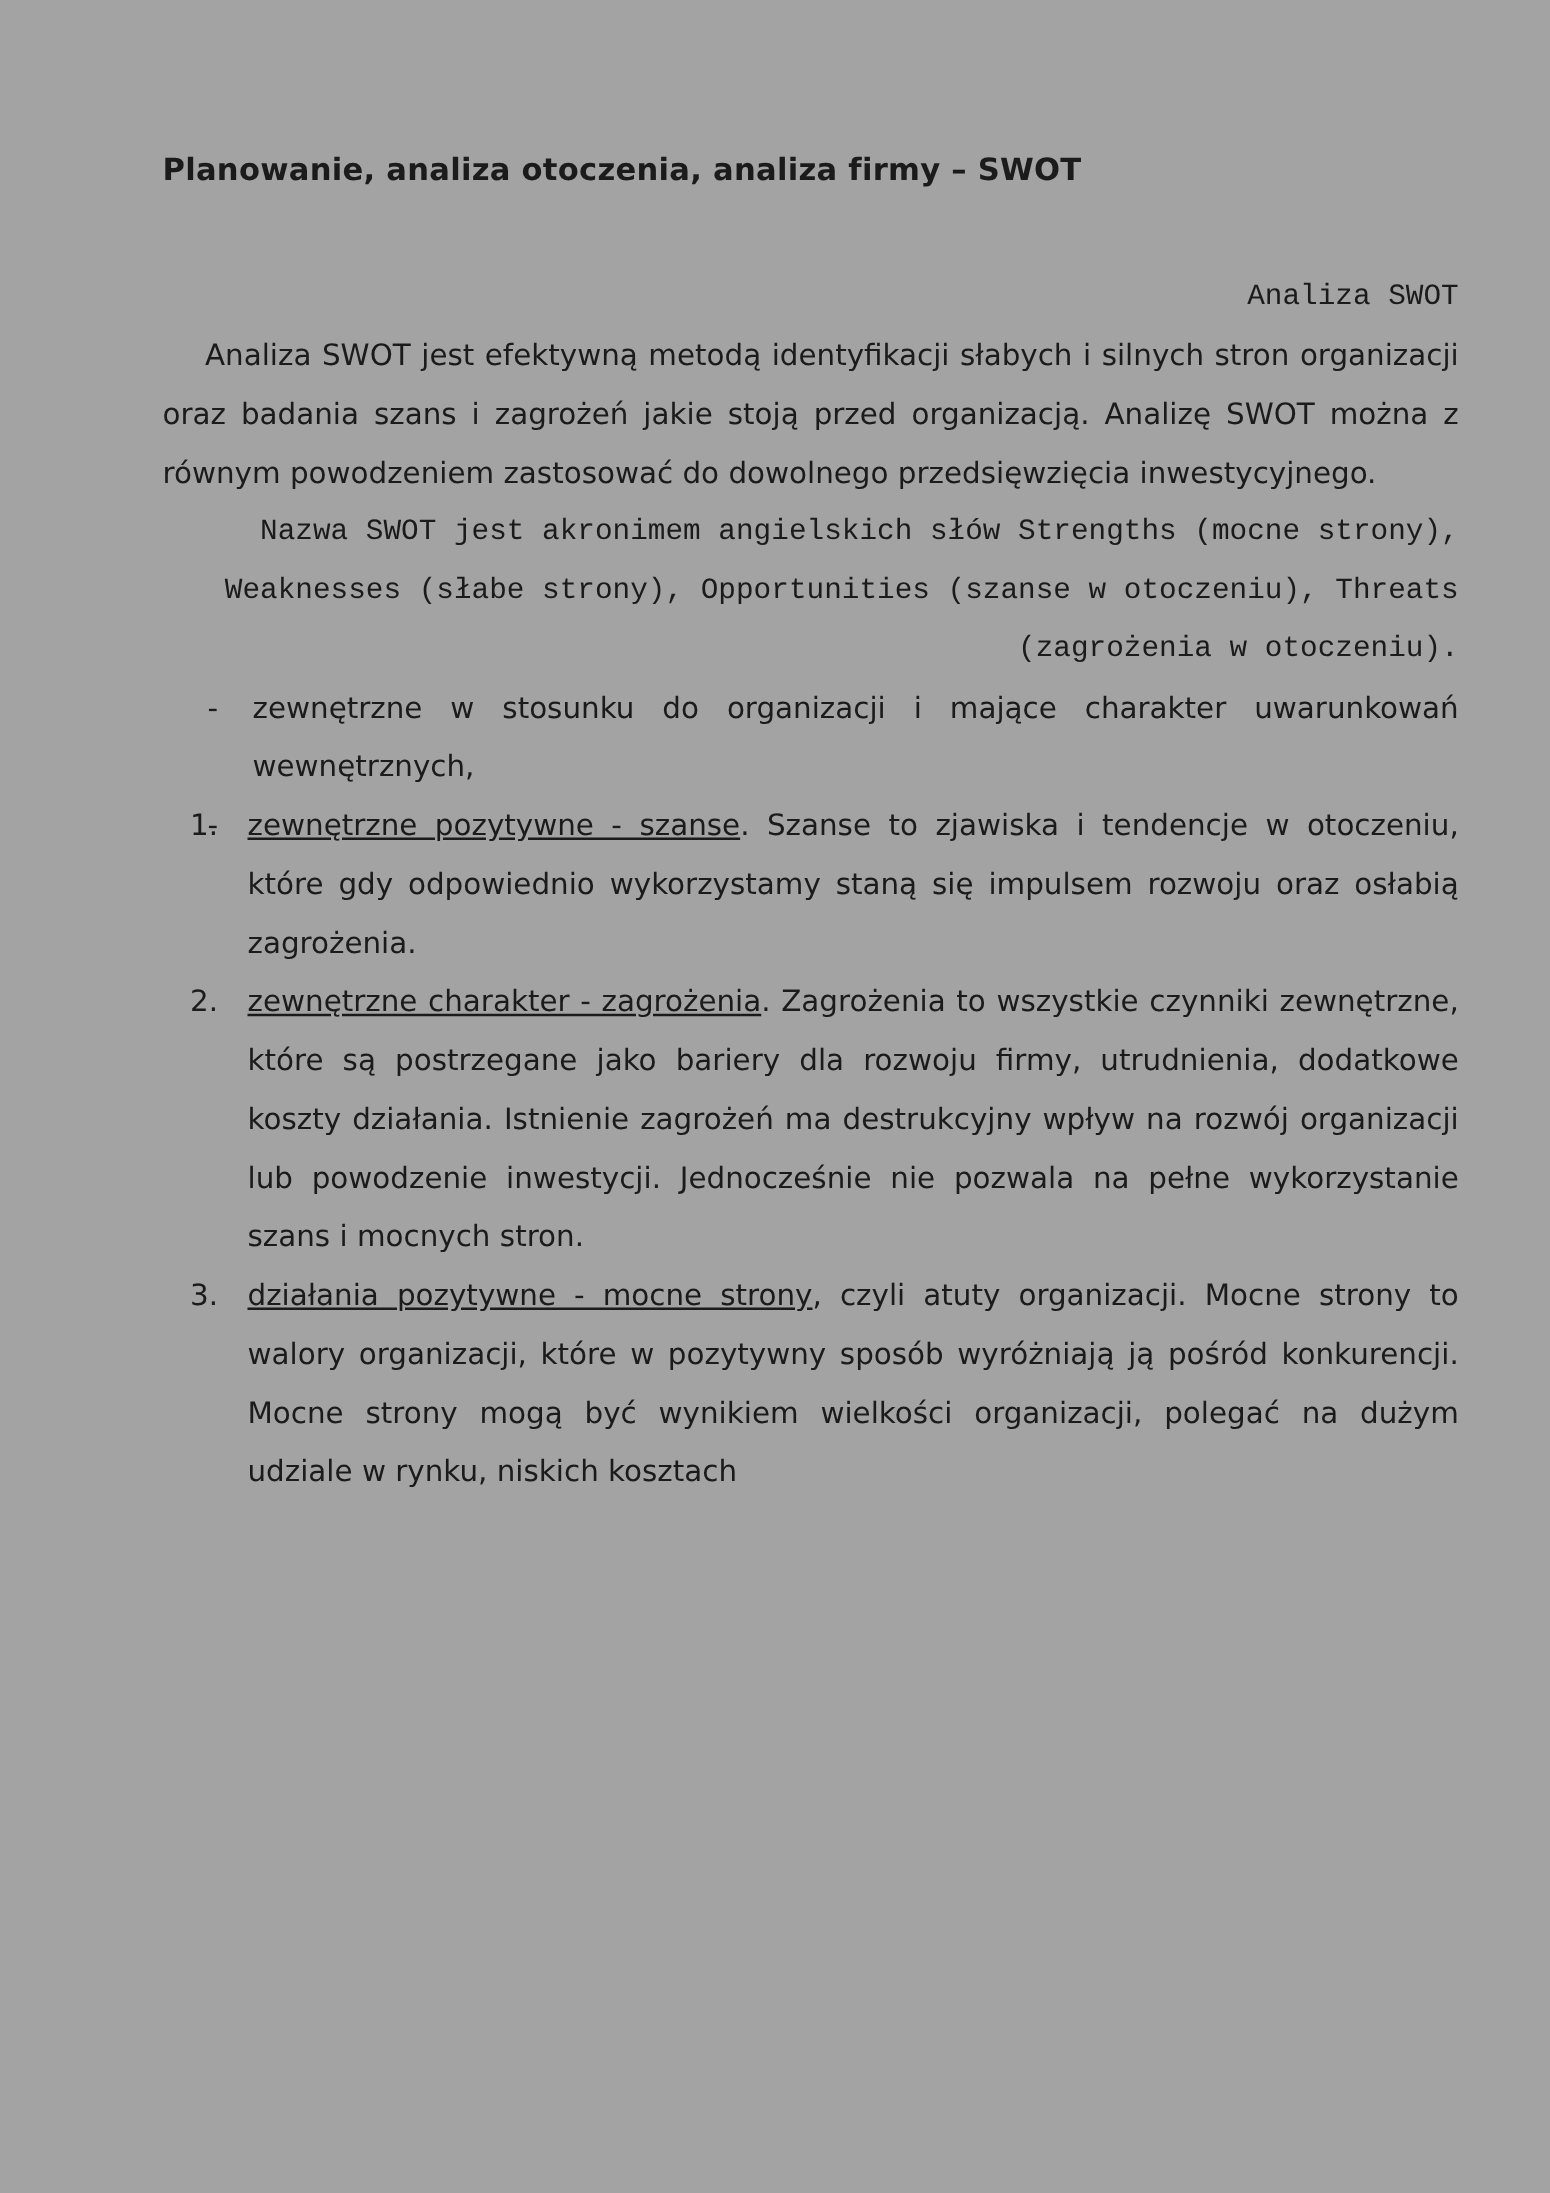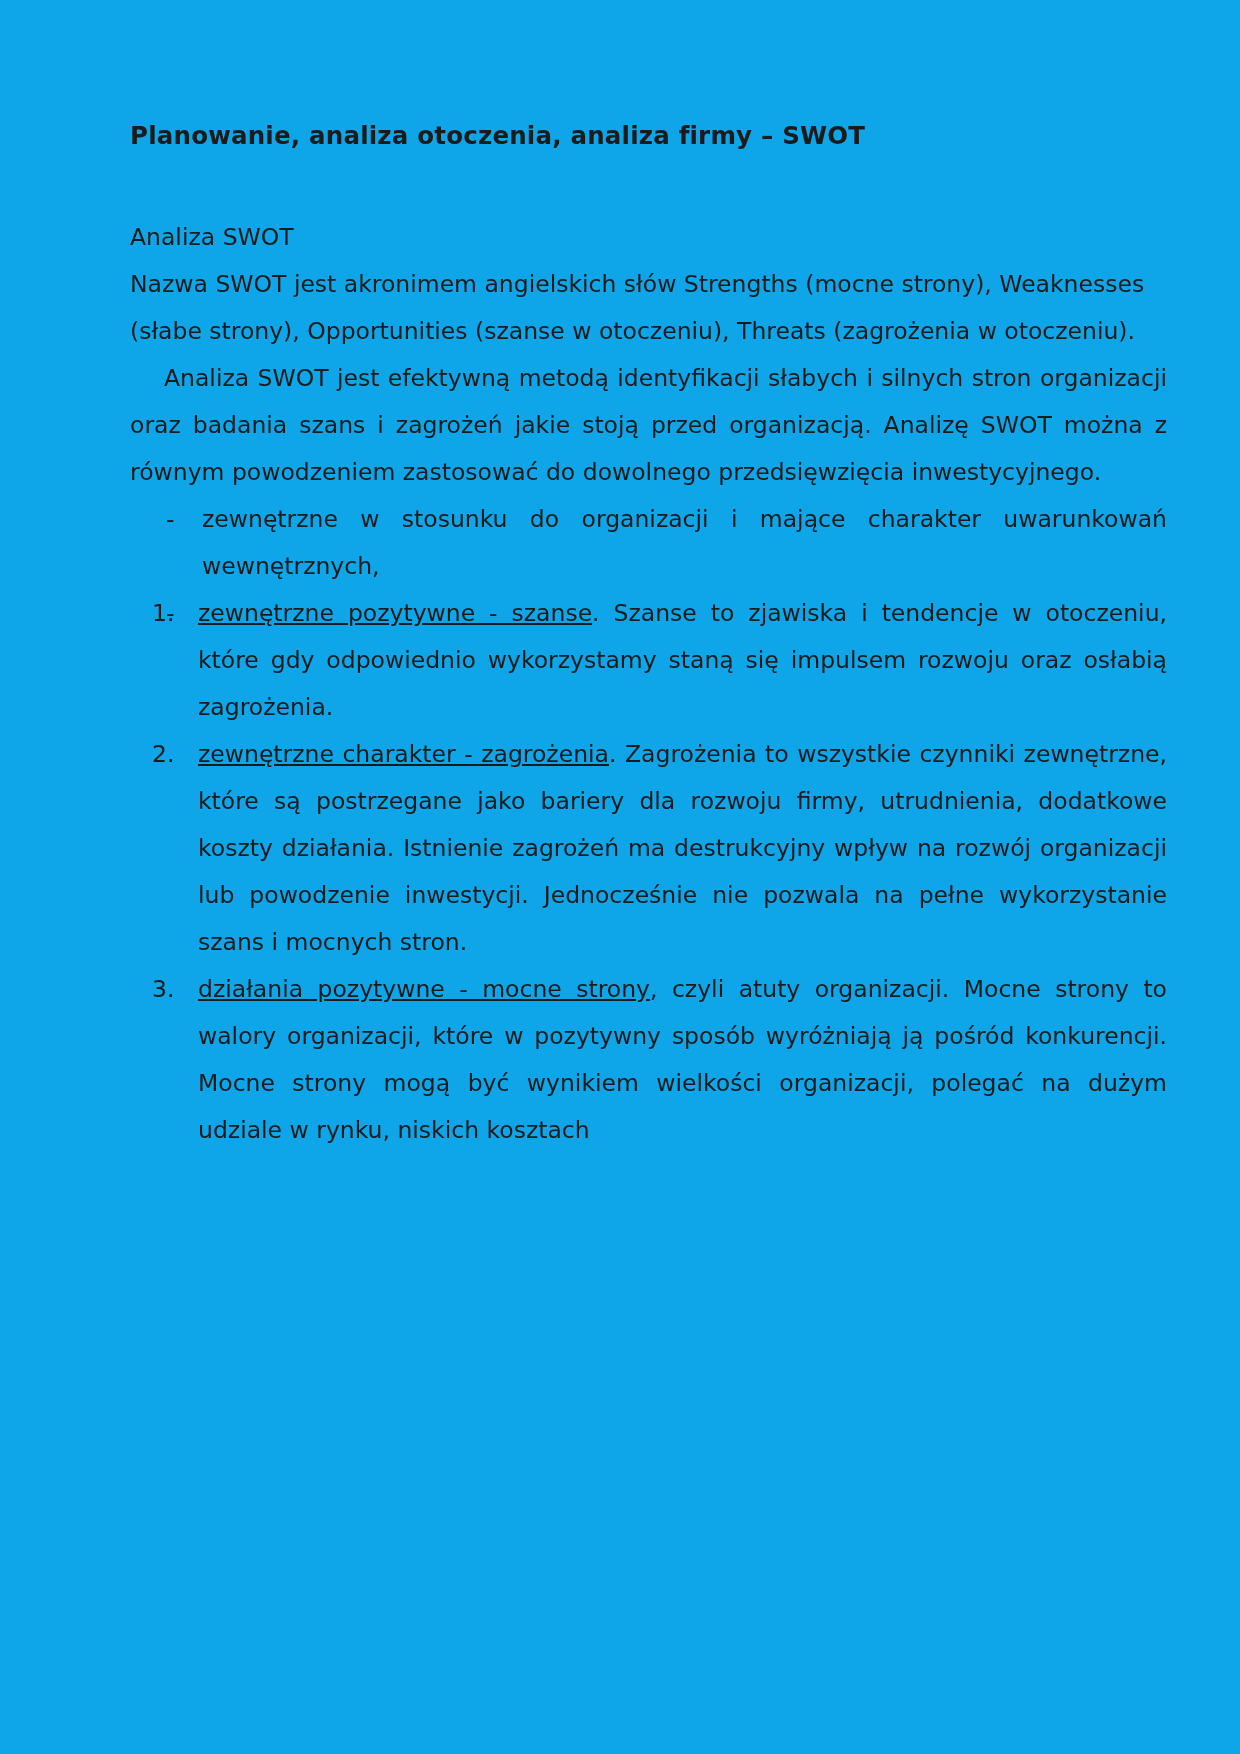--- a/index.html
+++ b/index.html
@@ -3,21 +3,21 @@
 <meta charset="utf-8">
 <style>
   html, body {
     margin: 0;
     padding: 0;
     background: #ffffff;
   }
   .page {
     width: 1240px;
     height: 1754px;
-    background: #0ea5e9;
+    background: #a3a3a3;
     position: relative;
     box-sizing: border-box;
     padding: 120px 73px 0 130px;
     font-family: "DejaVu Sans", "Liberation Sans", sans-serif;
     color: #1b1b1b;
   }
   .doc-title {
     font-size: 24.5px;
     font-weight: bold;
     letter-spacing: 0.2px;
@@ -28,21 +28,22 @@
     height: 62px;
   }
   .body-text {
     font-size: 23.5px;
     line-height: 47px;
     text-align: justify;
     text-justify: inter-word;
     margin: 0;
   }
   .body-text.plain {
-    text-align: left;
+    text-align: right;
+    font-family: Liberation Mono, monospace;
   }
   .indent {
     text-indent: 34px;
   }
   .dash-list {
     list-style: none;
     margin: 0;
     padding: 0;
   }
   .dash-list li {
@@ -86,23 +87,23 @@
 <body>
 
 <div class="page">
 
   <h1 class="doc-title">Planowanie, analiza otoczenia, analiza firmy – SWOT</h1>
 
   <div class="spacer-after-title"></div>
 
   <p class="body-text plain">Analiza SWOT</p>
 
+  <p class="body-text indent">Analiza SWOT jest efektywną metodą identyfikacji słabych i silnych stron organizacji oraz badania szans i zagrożeń jakie stoją przed organizacją. Analizę SWOT można z równym powodzeniem zastosować do dowolnego przedsięwzięcia inwestycyjnego.</p>
+
   <p class="body-text plain">Nazwa SWOT jest akronimem angielskich słów Strengths (mocne strony), Weaknesses (słabe strony), Opportunities (szanse w otoczeniu), Threats (zagrożenia w otoczeniu).</p>
-
-  <p class="body-text indent">Analiza SWOT jest efektywną metodą identyfikacji słabych i silnych stron organizacji oraz badania szans i zagrożeń jakie stoją przed organizacją. Analizę SWOT można z równym powodzeniem zastosować do dowolnego przedsięwzięcia inwestycyjnego.</p>
 
 
   <ul class="dash-list">
     <li>
       <span class="dash">-</span>
       <span>zewnętrzne w stosunku do organizacji i mające charakter uwarunkowań wewnętrznych,</span>
     </li>
     <li>
       <span class="dash">-</span>
     </li>

